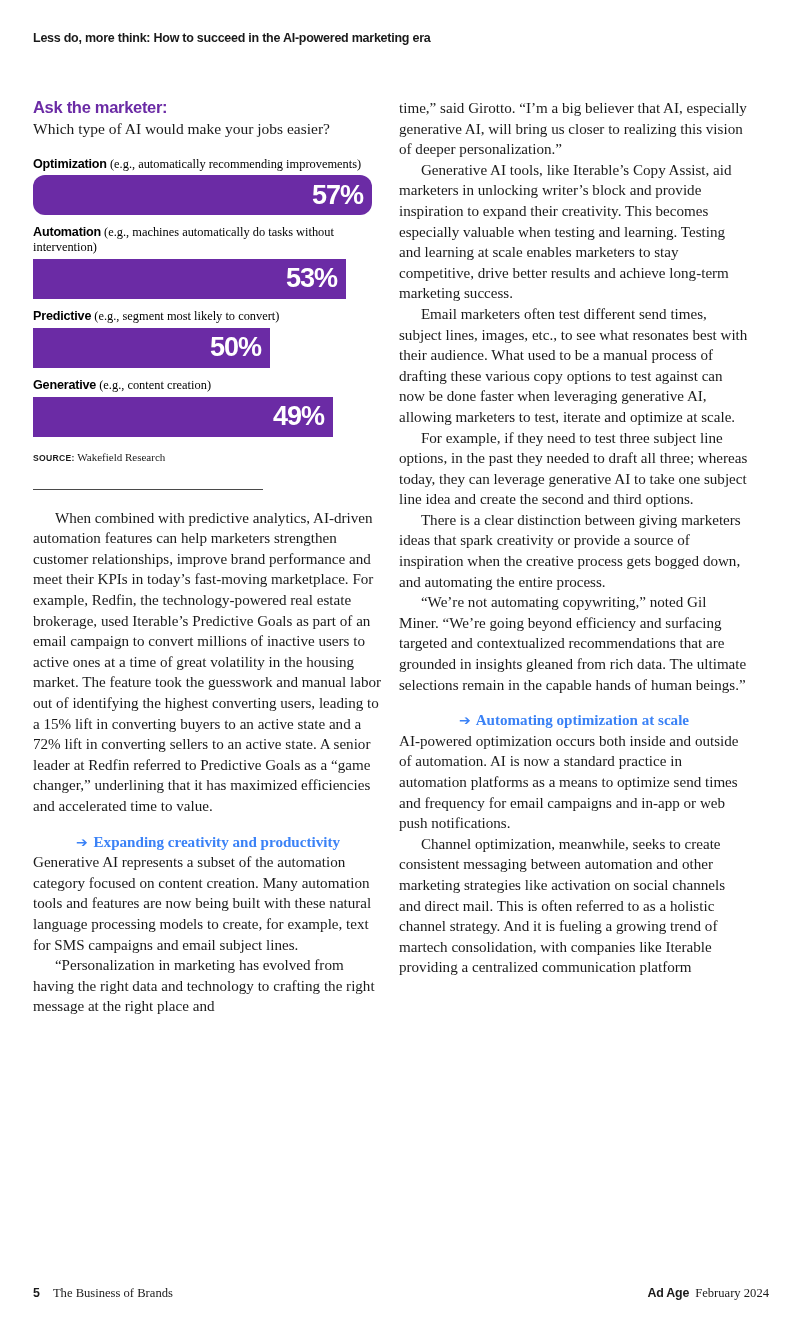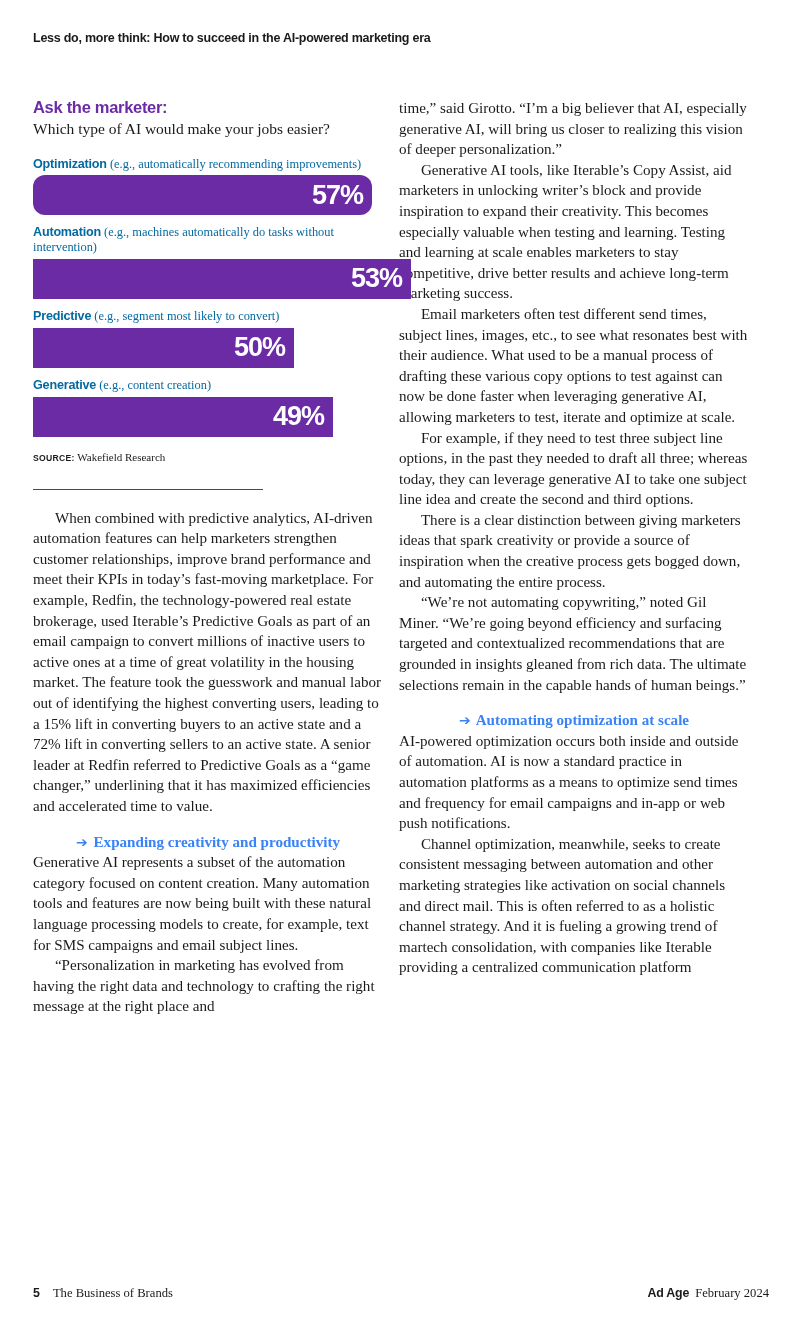--- a/index.html
+++ b/index.html
@@ -63,21 +63,21 @@
     font-size: 15.5px;
     color: #1a1a1a;
     line-height: 1.2;
     margin: 0 0 18px 0;
   }
   .bar-group { margin-bottom: 10px; }
   .bar-label {
     font-family: "Liberation Serif", serif;
     font-size: 12.4px;
     line-height: 1.18;
-    color: #0369a1;
+    color: #000000;
     margin-bottom: 4px;
   }
   .bar-label .cat {
     font-family: "Liberation Sans", sans-serif;
     font-weight: bold;
     font-size: 12.6px;
     letter-spacing: -0.2px;
   }
   .bar-track {
     height: 40px;
@@ -194,30 +194,30 @@
           <div class="bar-track">
             <div class="bar-fill" style="width:339px;border-radius:12px;">
               <span class="bar-value">57%</span>
             </div>
           </div>
         </div>
 
         <div class="bar-group">
           <div class="bar-label"><span class="cat">Automation</span><span> (e.g., machines automatically do tasks without intervention)</span></div>
           <div class="bar-track">
-            <div class="bar-fill" style="width:378px;">
+            <div class="bar-fill" style="width:313px;">
               <span class="bar-value">53%</span>
             </div>
           </div>
         </div>
 
         <div class="bar-group">
           <div class="bar-label"><span class="cat">Predictive</span><span> (e.g., segment most likely to convert)</span></div>
           <div class="bar-track">
-            <div class="bar-fill" style="width:261px;">
+            <div class="bar-fill" style="width:237px;">
               <span class="bar-value">50%</span>
             </div>
           </div>
         </div>
 
         <div class="bar-group">
           <div class="bar-label"><span class="cat">Generative</span><span> (e.g., content creation)</span></div>
           <div class="bar-track">
             <div class="bar-fill" style="width:300px;">
               <span class="bar-value">49%</span>

